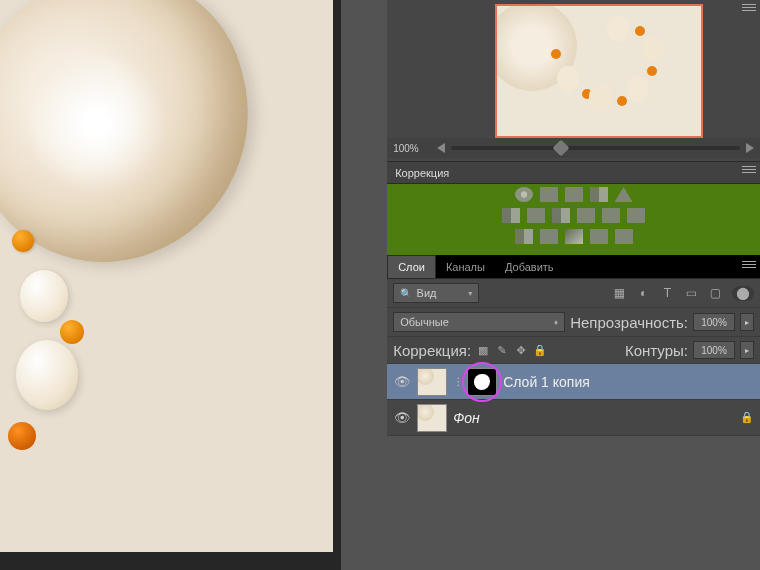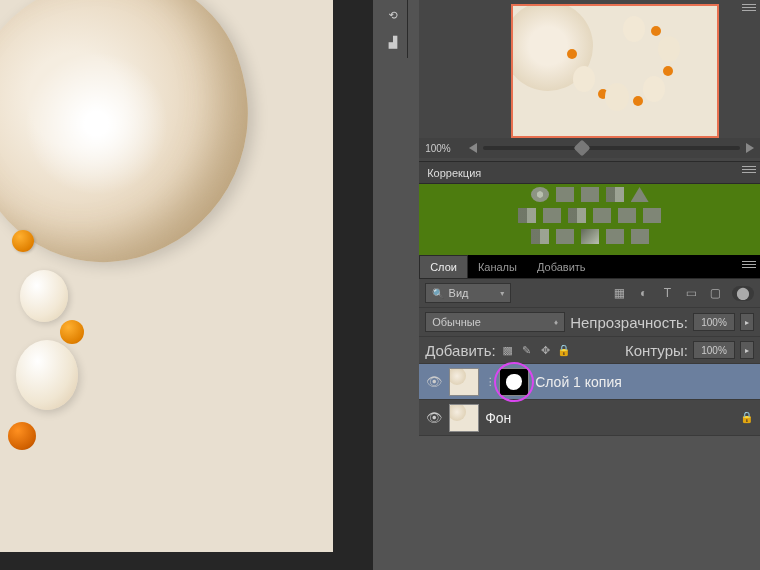--- a/index.html
+++ b/index.html
@@ -52,38 +52,38 @@
 .ai-rect{background:linear-gradient(90deg,#777 50%,#aaa 50%)}
 .ai-grad{background:linear-gradient(135deg,#666,#ccc)}
 .ai-tri{background:#888;clip-path:polygon(50% 0,100% 100%,0 100%)}
 .tabs{height:24px;background:#000000;display:flex;align-items:center;border-bottom:1px solid #2a2a2a;position:relative}
 .tab{padding:5px 10px;font-size:11px;color:#999;cursor:pointer}
 .tab.active{background:#535353;color:#eee;border-top:1px solid #2a2a2a;border-left:1px solid #2a2a2a;border-right:1px solid #2a2a2a}
 .layers-body{background:#535353;flex:1}
 .filter-row,.mode-row,.lock-row{display:flex;align-items:center;padding:4px 6px;gap:5px;background:#464646;border-bottom:1px solid #3a3a3a}
 .dropdown{background:#5a5a5a;border:1px solid #333;height:20px;display:flex;align-items:center;padding:0 6px;gap:4px;font-size:11px}
 .dd-kind{width:86px}
-.dd-mode{width:140px}
+.dd-mode{width:172px}
 .dd-arrow{margin-left:auto;font-size:8px;color:#aaa}
 .label{font-size:15px;color:#ccc}
 .pct-box{background:#5a5a5a;border:1px solid #333;width:42px;height:18px;display:flex;align-items:center;justify-content:center;font-size:10px}
 .pct-arrow{width:14px;height:18px;background:#5a5a5a;border:1px solid #333;display:flex;align-items:center;justify-content:center;font-size:8px}
 .mini-icon{width:14px;height:14px;display:flex;align-items:center;justify-content:center;color:#aaa;font-size:11px}
 .layer-list{background:#464646}
 .layer{display:flex;align-items:center;height:36px;padding:0 6px;gap:6px;border-bottom:1px solid #3a3a3a}
 .layer.sel{background:#6b7f9e}
 .eye{width:18px;text-align:center;font-size:13px;color:#ccc}
 .thumb{width:30px;height:28px;border:1px solid #888;background:#ede5d5;position:relative;overflow:hidden}
 .thumb .ts{position:absolute;width:18px;height:18px;left:-2px;top:-2px;background:radial-gradient(#f5ede0,#d8c8a8);border-radius:50%}
 .mask{width:30px;height:28px;border:1px solid #888;background:#000;position:relative;display:flex;align-items:center;justify-content:center}
 .mask::after{content:"";width:16px;height:16px;background:#fff;border-radius:50% 45% 55% 48%}
 .mask-ring{position:absolute;width:40px;height:40px;border:2px solid #d946ef;border-radius:50%;left:-6px;top:-7px;pointer-events:none}
 .chain{width:8px;font-size:10px;color:#ccc;text-align:center}
 .layer-name{font-size:14px;color:#eee}
-.layer-name.italic{}
+.layer-name.italic{font-style:italic}
 .lock-ind{margin-left:auto;font-size:11px;color:#ccc}
 .spacer-icons{margin-left:auto;display:flex;gap:9px}
 .fi{width:15px;height:15px;color:#aaa;display:flex;align-items:center;justify-content:center;font-size:12px}
 </style>
 </head>
 <body>
 
 <div class="canvas-area">
   <div class="canvas-img">
     <div class="shell"></div>
@@ -199,21 +199,21 @@
         <div class="dropdown dd-mode">
           <span>Обычные</span>
           <span class="dd-arrow">♦</span>
         </div>
         <span class="label" style="margin-left:auto">Непрозрачность:</span>
         <div class="pct-box">100%</div>
         <div class="pct-arrow">▸</div>
       </div>
 
       <div class="lock-row">
-        <span class="label">Добавить:</span>
+        <span class="label">Коррекция:</span>
         <div class="mini-icon">▩</div>
         <div class="mini-icon">✎</div>
         <div class="mini-icon">✥</div>
         <div class="mini-icon">🔒</div>
         <span class="label" style="margin-left:auto">Контуры:</span>
         <div class="pct-box">100%</div>
         <div class="pct-arrow">▸</div>
       </div>
 
       <div class="layer-list">

